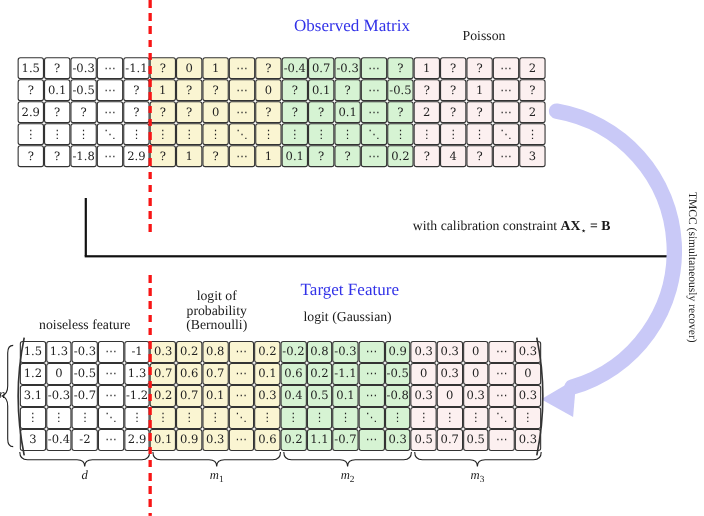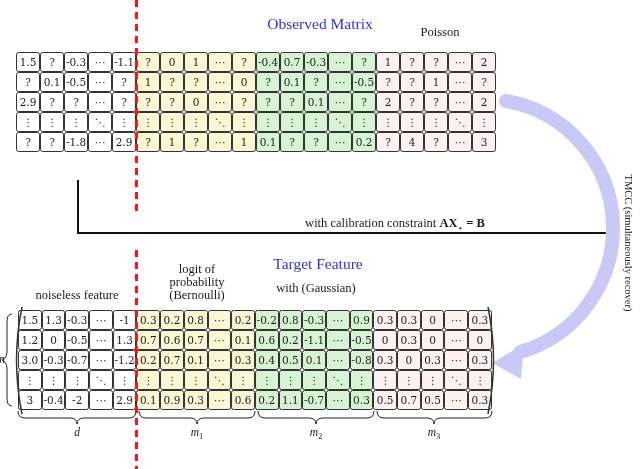--- a/index.html
+++ b/index.html
@@ -140,36 +140,36 @@
       <div class="cell" style="background: rgb(252, 240, 240);">?</div>
       <div class="cell" style="background: rgb(252, 240, 240);">4</div>
       <div class="cell" style="background: rgb(252, 240, 240);">?</div>
       <div class="cell" style="background: rgb(252, 240, 240);">⋯</div>
       <div class="cell" style="background: rgb(252, 240, 240);">3</div>
     </div>
 
   <div class="vline" style="left:77px;top:180px;height:53px;"></div>
   <div class="hline" style="left:77px;top:232px;width:532px;"></div>
   <div class="arrowhead-right" style="left:608px;top:228.3px;"></div>
-  <div class="constraint" style="left:235px;top:216px;">
+  <div class="constraint" style="left:235px;top:198px;text-align:right;">
     <span>with calibration constraint </span><b>AX</b><sub>⋆</sub><b> = B</b>
   </div>
 
   <svg class="overlay" width="640" height="469" viewBox="0 0 640 469">
     <path d="M 506 101 A 129 129 0 0 1 520 352" fill="none" stroke="#c9c9f7" stroke-width="14" stroke-linecap="round"></path>
     <polygon points="492,363 524,344 521,379" fill="#c9c9f7"></polygon>
   </svg>
   <div class="side-label" style="left:532px;top:236px;">TMCC (simultaneously recover)</div>
 
   <div class="title" style="left:208px;top:255px;">Target Feature</div>
   <div class="group-header" style="left:132px;top:263px;">logit of
 probability
 (Bernoulli)</div>
   <div class="group-header" style="left:12px;top:289px;">noiseless feature</div>
-  <div class="group-header" style="left:251px;top:282px;">with (Gaussian)</div>
+  <div class="group-header" style="left:251px;top:282px;">logit (Gaussian)</div>
 
   <div class="matrix" style="left:18px;top:310px;grid-template-columns:repeat(20,23.7px);grid-template-rows:repeat(5,20px);">
       <div class="cell" style="background: rgb(255, 255, 255);">1.5</div>
       <div class="cell" style="background: rgb(255, 255, 255);">1.3</div>
       <div class="cell" style="background: rgb(255, 255, 255);">-0.3</div>
       <div class="cell" style="background: rgb(255, 255, 255);">⋯</div>
       <div class="cell" style="background: rgb(255, 255, 255);">-1</div>
       <div class="cell" style="background: rgb(250, 245, 210);">0.3</div>
       <div class="cell" style="background: rgb(250, 245, 210);">0.2</div>
       <div class="cell" style="background: rgb(250, 245, 210);">0.8</div>
@@ -198,21 +198,21 @@
       <div class="cell" style="background: rgb(214, 243, 211);">0.6</div>
       <div class="cell" style="background: rgb(214, 243, 211);">0.2</div>
       <div class="cell" style="background: rgb(214, 243, 211);">-1.1</div>
       <div class="cell" style="background: rgb(214, 243, 211);">⋯</div>
       <div class="cell" style="background: rgb(214, 243, 211);">-0.5</div>
       <div class="cell" style="background: rgb(252, 240, 240);">0</div>
       <div class="cell" style="background: rgb(252, 240, 240);">0.3</div>
       <div class="cell" style="background: rgb(252, 240, 240);">0</div>
       <div class="cell" style="background: rgb(252, 240, 240);">⋯</div>
       <div class="cell" style="background: rgb(252, 240, 240);">0</div>
-      <div class="cell" style="background: rgb(255, 255, 255);">3.0</div>
+      <div class="cell" style="background: rgb(255, 255, 255);">3.1</div>
       <div class="cell" style="background: rgb(255, 255, 255);">-0.3</div>
       <div class="cell" style="background: rgb(255, 255, 255);">-0.7</div>
       <div class="cell" style="background: rgb(255, 255, 255);">⋯</div>
       <div class="cell" style="background: rgb(255, 255, 255);">-1.2</div>
       <div class="cell" style="background: rgb(250, 245, 210);">0.2</div>
       <div class="cell" style="background: rgb(250, 245, 210);">0.7</div>
       <div class="cell" style="background: rgb(250, 245, 210);">0.1</div>
       <div class="cell" style="background: rgb(250, 245, 210);">⋯</div>
       <div class="cell" style="background: rgb(250, 245, 210);">0.3</div>
       <div class="cell" style="background: rgb(214, 243, 211);">0.4</div>

